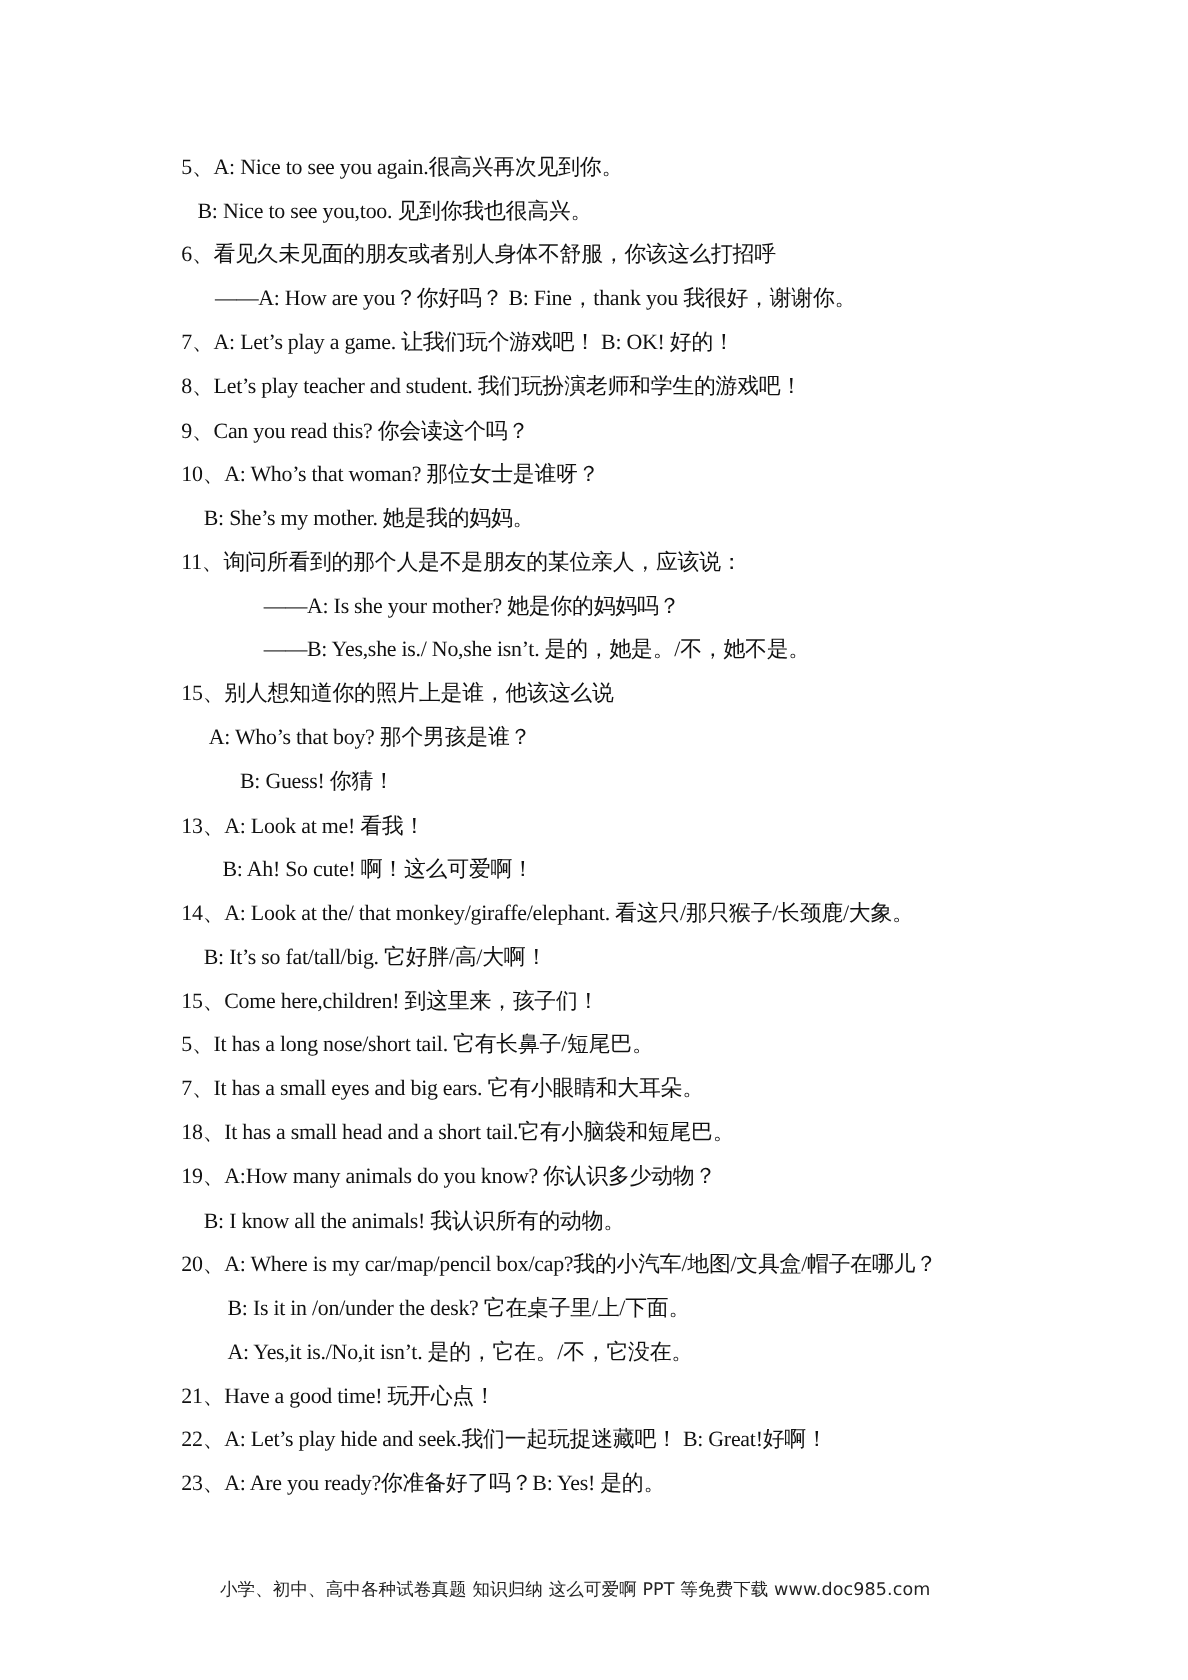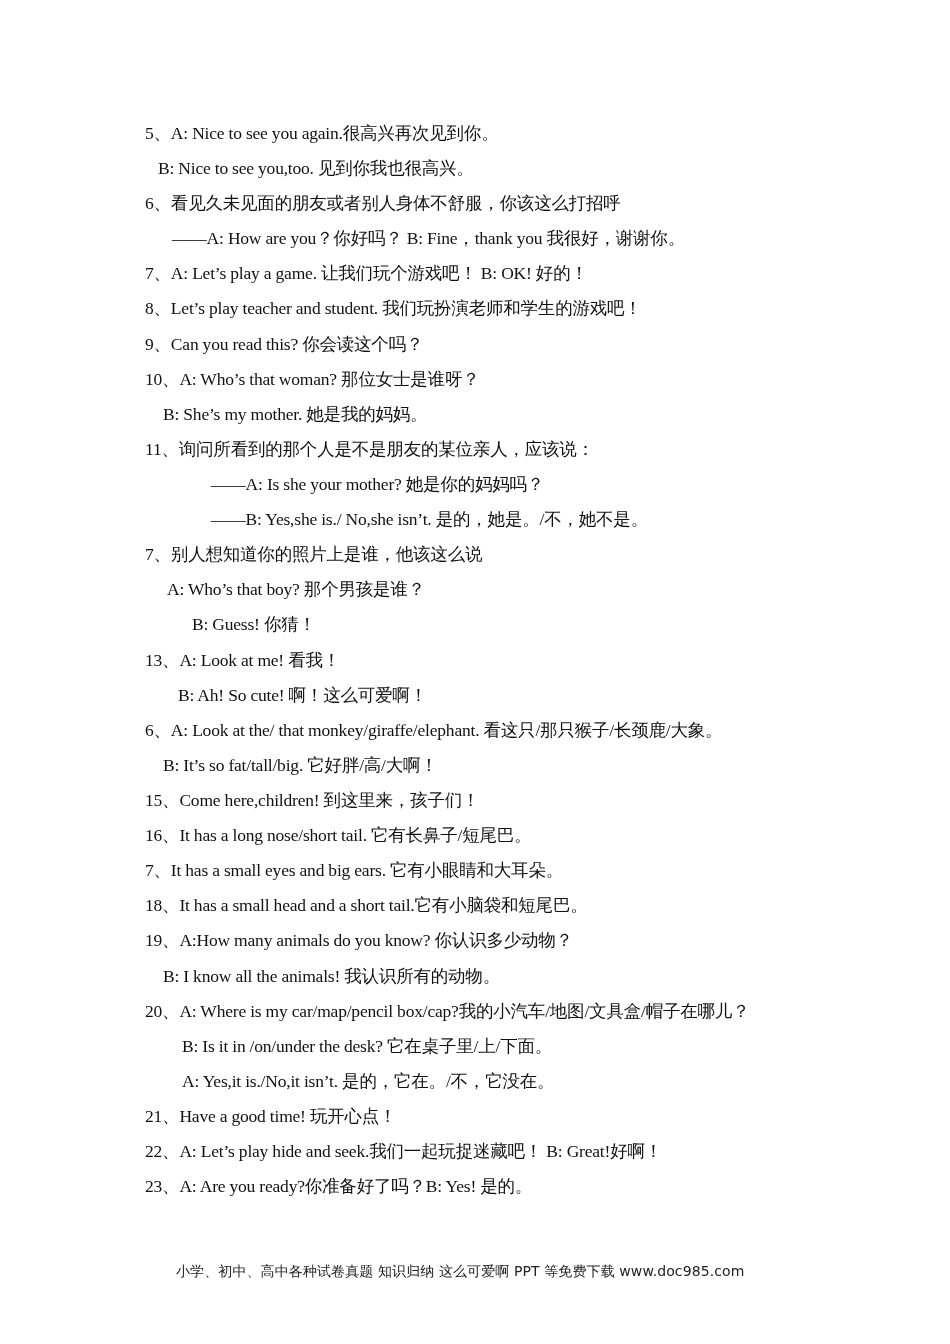--- a/index.html
+++ b/index.html
@@ -21,29 +21,29 @@
       <div class="line" style="left: 145px; top: 192px;">6、看见久未见面的朋友或者别人身体不舒服，你该这么打招呼</div>
       <div class="line" style="left: 172px; top: 227px;">——A: How are you？你好吗？  B: Fine，thank you 我很好，谢谢你。</div>
       <div class="line" style="left: 145px; top: 262px;">7、A: Let’s play a game.   让我们玩个游戏吧！   B: OK!  好的！</div>
       <div class="line" style="left: 145px; top: 297px;">8、Let’s play teacher and student. 我们玩扮演老师和学生的游戏吧！</div>
       <div class="line" style="left: 145px; top: 333px;">9、Can you read this? 你会读这个吗？</div>
       <div class="line" style="left: 145px; top: 368px;">10、A: Who’s that woman?   那位女士是谁呀？</div>
       <div class="line" style="left: 163px; top: 403px;">B: She’s my mother.     她是我的妈妈。</div>
       <div class="line" style="left: 145px; top: 438px;">11、询问所看到的那个人是不是朋友的某位亲人，应该说：</div>
       <div class="line" style="left: 211px; top: 473px;">——A: Is she your mother?   她是你的妈妈吗？</div>
       <div class="line" style="left: 211px; top: 508px;">——B: Yes,she is./ No,she isn’t.  是的，她是。/不，她不是。</div>
-      <div class="line" style="left: 145px; top: 543px;">7、别人想知道你的照片上是谁，他该这么说</div>
+      <div class="line" style="left: 145px; top: 543px;">15、别人想知道你的照片上是谁，他该这么说</div>
       <div class="line" style="left: 167px; top: 578px;">A: Who’s that boy? 那个男孩是谁？</div>
       <div class="line" style="left: 192px; top: 613px;">B: Guess! 你猜！</div>
       <div class="line" style="left: 145px; top: 649px;">13、A: Look at me! 看我！</div>
       <div class="line" style="left: 178px; top: 684px;">B: Ah! So cute! 啊！这么可爱啊！</div>
-      <div class="line" style="left: 145px; top: 719px;">6、A: Look at the/ that monkey/giraffe/elephant.  看这只/那只猴子/长颈鹿/大象。</div>
+      <div class="line" style="left: 145px; top: 719px;">14、A: Look at the/ that monkey/giraffe/elephant.  看这只/那只猴子/长颈鹿/大象。</div>
       <div class="line" style="left: 163px; top: 754px;">B: It’s so fat/tall/big. 它好胖/高/大啊！</div>
       <div class="line" style="left: 145px; top: 789px;">15、Come here,children! 到这里来，孩子们！</div>
-      <div class="line" style="left: 145px; top: 824px;">16、It has a long nose/short tail. 它有长鼻子/短尾巴。</div>
+      <div class="line" style="left: 145px; top: 824px;">5、It has a long nose/short tail. 它有长鼻子/短尾巴。</div>
       <div class="line" style="left: 145px; top: 859px;">7、It has a small eyes and big ears. 它有小眼睛和大耳朵。</div>
       <div class="line" style="left: 145px; top: 894px;">18、It has a small head and a short tail.它有小脑袋和短尾巴。</div>
       <div class="line" style="left: 145px; top: 929px; text-align: center;">19、A:How many animals do you know? 你认识多少动物？</div>
       <div class="line" style="left: 163px; top: 965px;">B: I know all the animals! 我认识所有的动物。</div>
       <div class="line" style="left: 145px; top: 1000px;">20、A: Where is my car/map/pencil box/cap?我的小汽车/地图/文具盒/帽子在哪儿？</div>
       <div class="line" style="left: 182px; top: 1035px;">B: Is it in /on/under the desk? 它在桌子里/上/下面。</div>
       <div class="line" style="left: 182px; top: 1070px;">A: Yes,it is./No,it isn’t. 是的，它在。/不，它没在。</div>
       <div class="line" style="left: 145px; top: 1105px; text-align: right;">21、Have a good time! 玩开心点！</div>
       <div class="line" style="left: 145px; top: 1140px;">22、A: Let’s play hide and seek.我们一起玩捉迷藏吧！ B: Great!好啊！</div>
       <div class="line" style="left: 145px; top: 1175px;">23、A: Are you ready?你准备好了吗？B: Yes! 是的。</div>

